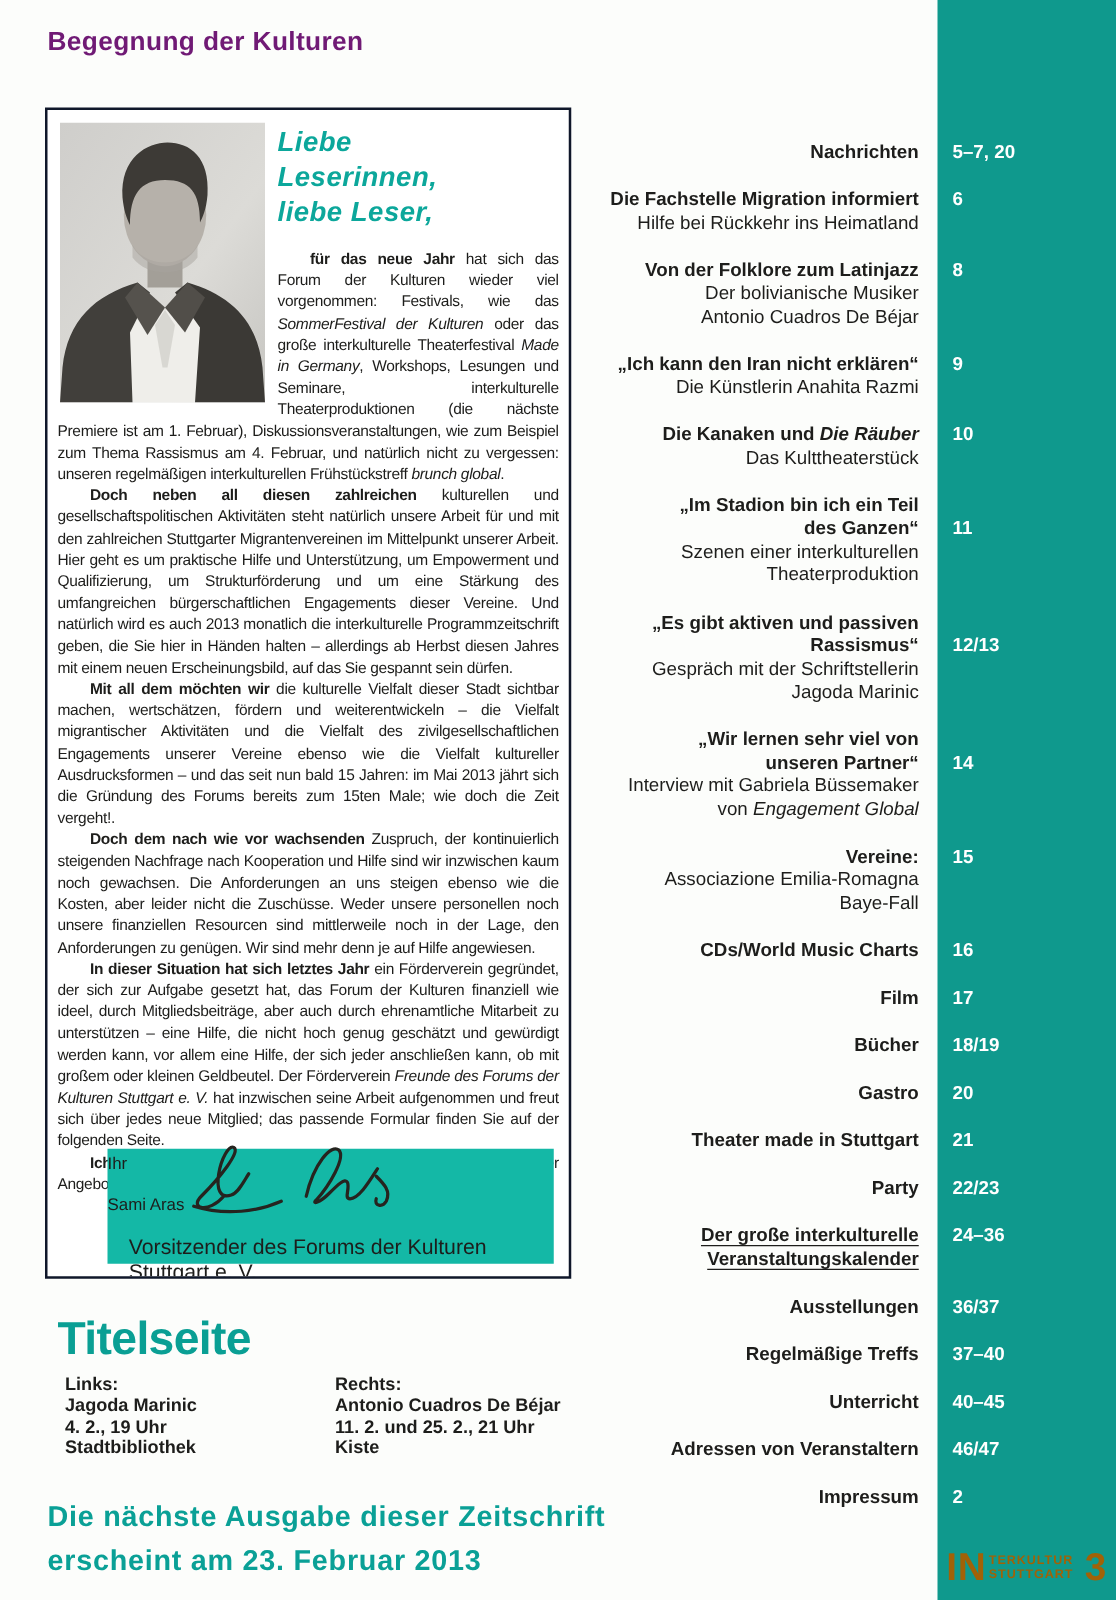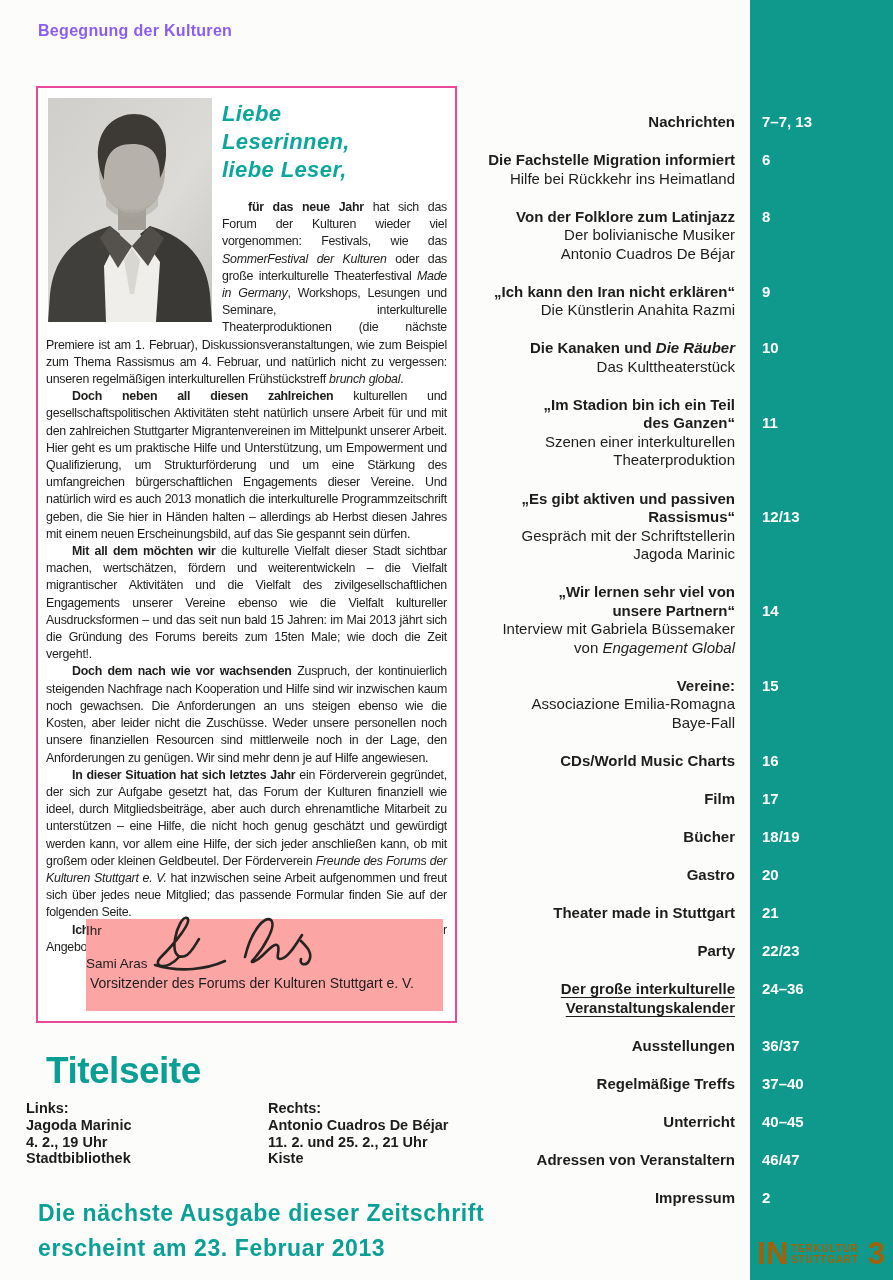--- a/index.html
+++ b/index.html
@@ -8,60 +8,60 @@
     background:#fcfdfb; overflow:hidden;
     font-family:"Liberation Sans", sans-serif;
     color:#1d1d1b;
   }
   
   .band { position:absolute; top:0; right:0; width:143px; height:1280px; background:#0f998d; }
 
   
   .section-title {
     position:absolute; left:38px; top:22px;
-    font-size:16px; font-weight:bold; color:#8b5cf6; letter-spacing:0.3px;
+    font-size:21px; font-weight:bold; color:#701a75; letter-spacing:0.3px;
   }
 
   
   .editorial-box {
     position:absolute; left:36px; top:86px; width:421px; height:937px;
-    box-sizing:border-box; border:2px solid #ec4899; background:#ffffff;
+    box-sizing:border-box; border:2px solid #0f172a; background:#ffffff;
     padding:8px; overflow:hidden;
   }
   .photo {
     float:left; width:164px; height:224px; margin:2px 10px 4px 2px;
     display:block;
   }
   .salutation {
     margin:4px 0 15px 14px;
     font-size:22px; line-height:28px; font-weight:bold; font-style:italic;
     color:#0ca79b; letter-spacing:0.4px;
   }
   .paras p {
     margin:0; font-size:12.4px; line-height:17.2px; letter-spacing:-0.25px;
     text-align:justify; text-indent:26px; color:#1d1d1b;
   }
   .closing {
     position:absolute; left:48px; right:12px; bottom:10px;
-    background:#fca5a5; padding-top:4px; height:88px;
+    background:#14b8a6; padding-top:4px; height:88px;
   }
   .closing .ihr { font-size:13.5px; margin:0 0 2px 0; }
   .closing .sig {
     position:absolute; left:55px; top:-6px; width:200px; height:64px;
   }
   .closing .name { font-size:13.5px; margin:18px 0 3px 0; }
-  .closing .role { font-size:14px; margin:4px; }
+  .closing .role { font-size:17px; margin:17px; }
 
   
   .titelseite-heading {
     position:absolute; left:46px; top:1050px;
     font-size:37px; font-weight:bold; color:#0a9f94; letter-spacing:-0.5px;
   }
   .cover-col { position:absolute; top:1100px; font-size:14.5px; font-weight:bold; line-height:16.8px; }
-  .cover-col.left  { left:26px; }
+  .cover-col.left  { left:52px; }
   .cover-col.right { left:246px;margin-left:22px; }
   .cover-col div { margin:0; }
 
   .next-issue {
     position:absolute; left:38px; top:1196px;
     font-size:23px; font-weight:bold; color:#0aa096;
     line-height:35px; letter-spacing:0.6px;
   }
 
   
@@ -167,21 +167,21 @@
     <div>Die nächste Ausgabe dieser Zeitschrift</div>
     <div>erscheint am 23. Februar 2013</div>
   </div>
 
   <div class="toc">
 
     <div class="toc-row">
       <div class="toc-left">
           <div class="toc-title">Nachrichten</div>
         </div>
-      <div class="toc-page">7–7, 13</div>
+      <div class="toc-page">5–7, 20</div>
     </div>
 
     <div class="toc-row">
       <div class="toc-left">
         <div class="toc-title">Die Fachstelle Migration informiert</div>
         <div class="toc-sub">Hilfe bei Rückkehr ins Heimatland</div>
       </div>
       <div class="toc-page">6</div>
     </div>
 
@@ -226,21 +226,21 @@
         <div class="toc-title">Rassismus“</div>
         <div class="toc-sub">Gespräch mit der Schriftstellerin</div>
         <div class="toc-sub">Jagoda Marinic</div>
       </div>
       <div class="toc-page">12/13</div>
     </div>
 
     <div class="toc-row pg2">
       <div class="toc-left">
         <div class="toc-title">„Wir lernen sehr viel von</div>
-        <div class="toc-title">unsere Partnern“</div>
+        <div class="toc-title">unseren Partner“</div>
         <div class="toc-sub">Interview mit Gabriela Büssemaker</div>
         <div class="toc-sub"><span>von </span><i>Engagement Global</i></div>
       </div>
       <div class="toc-page">14</div>
     </div>
 
     <div class="toc-row">
       <div class="toc-left">
         <div class="toc-title">Vereine:</div>
         <div class="toc-sub">Associazione Emilia-Romagna</div>

